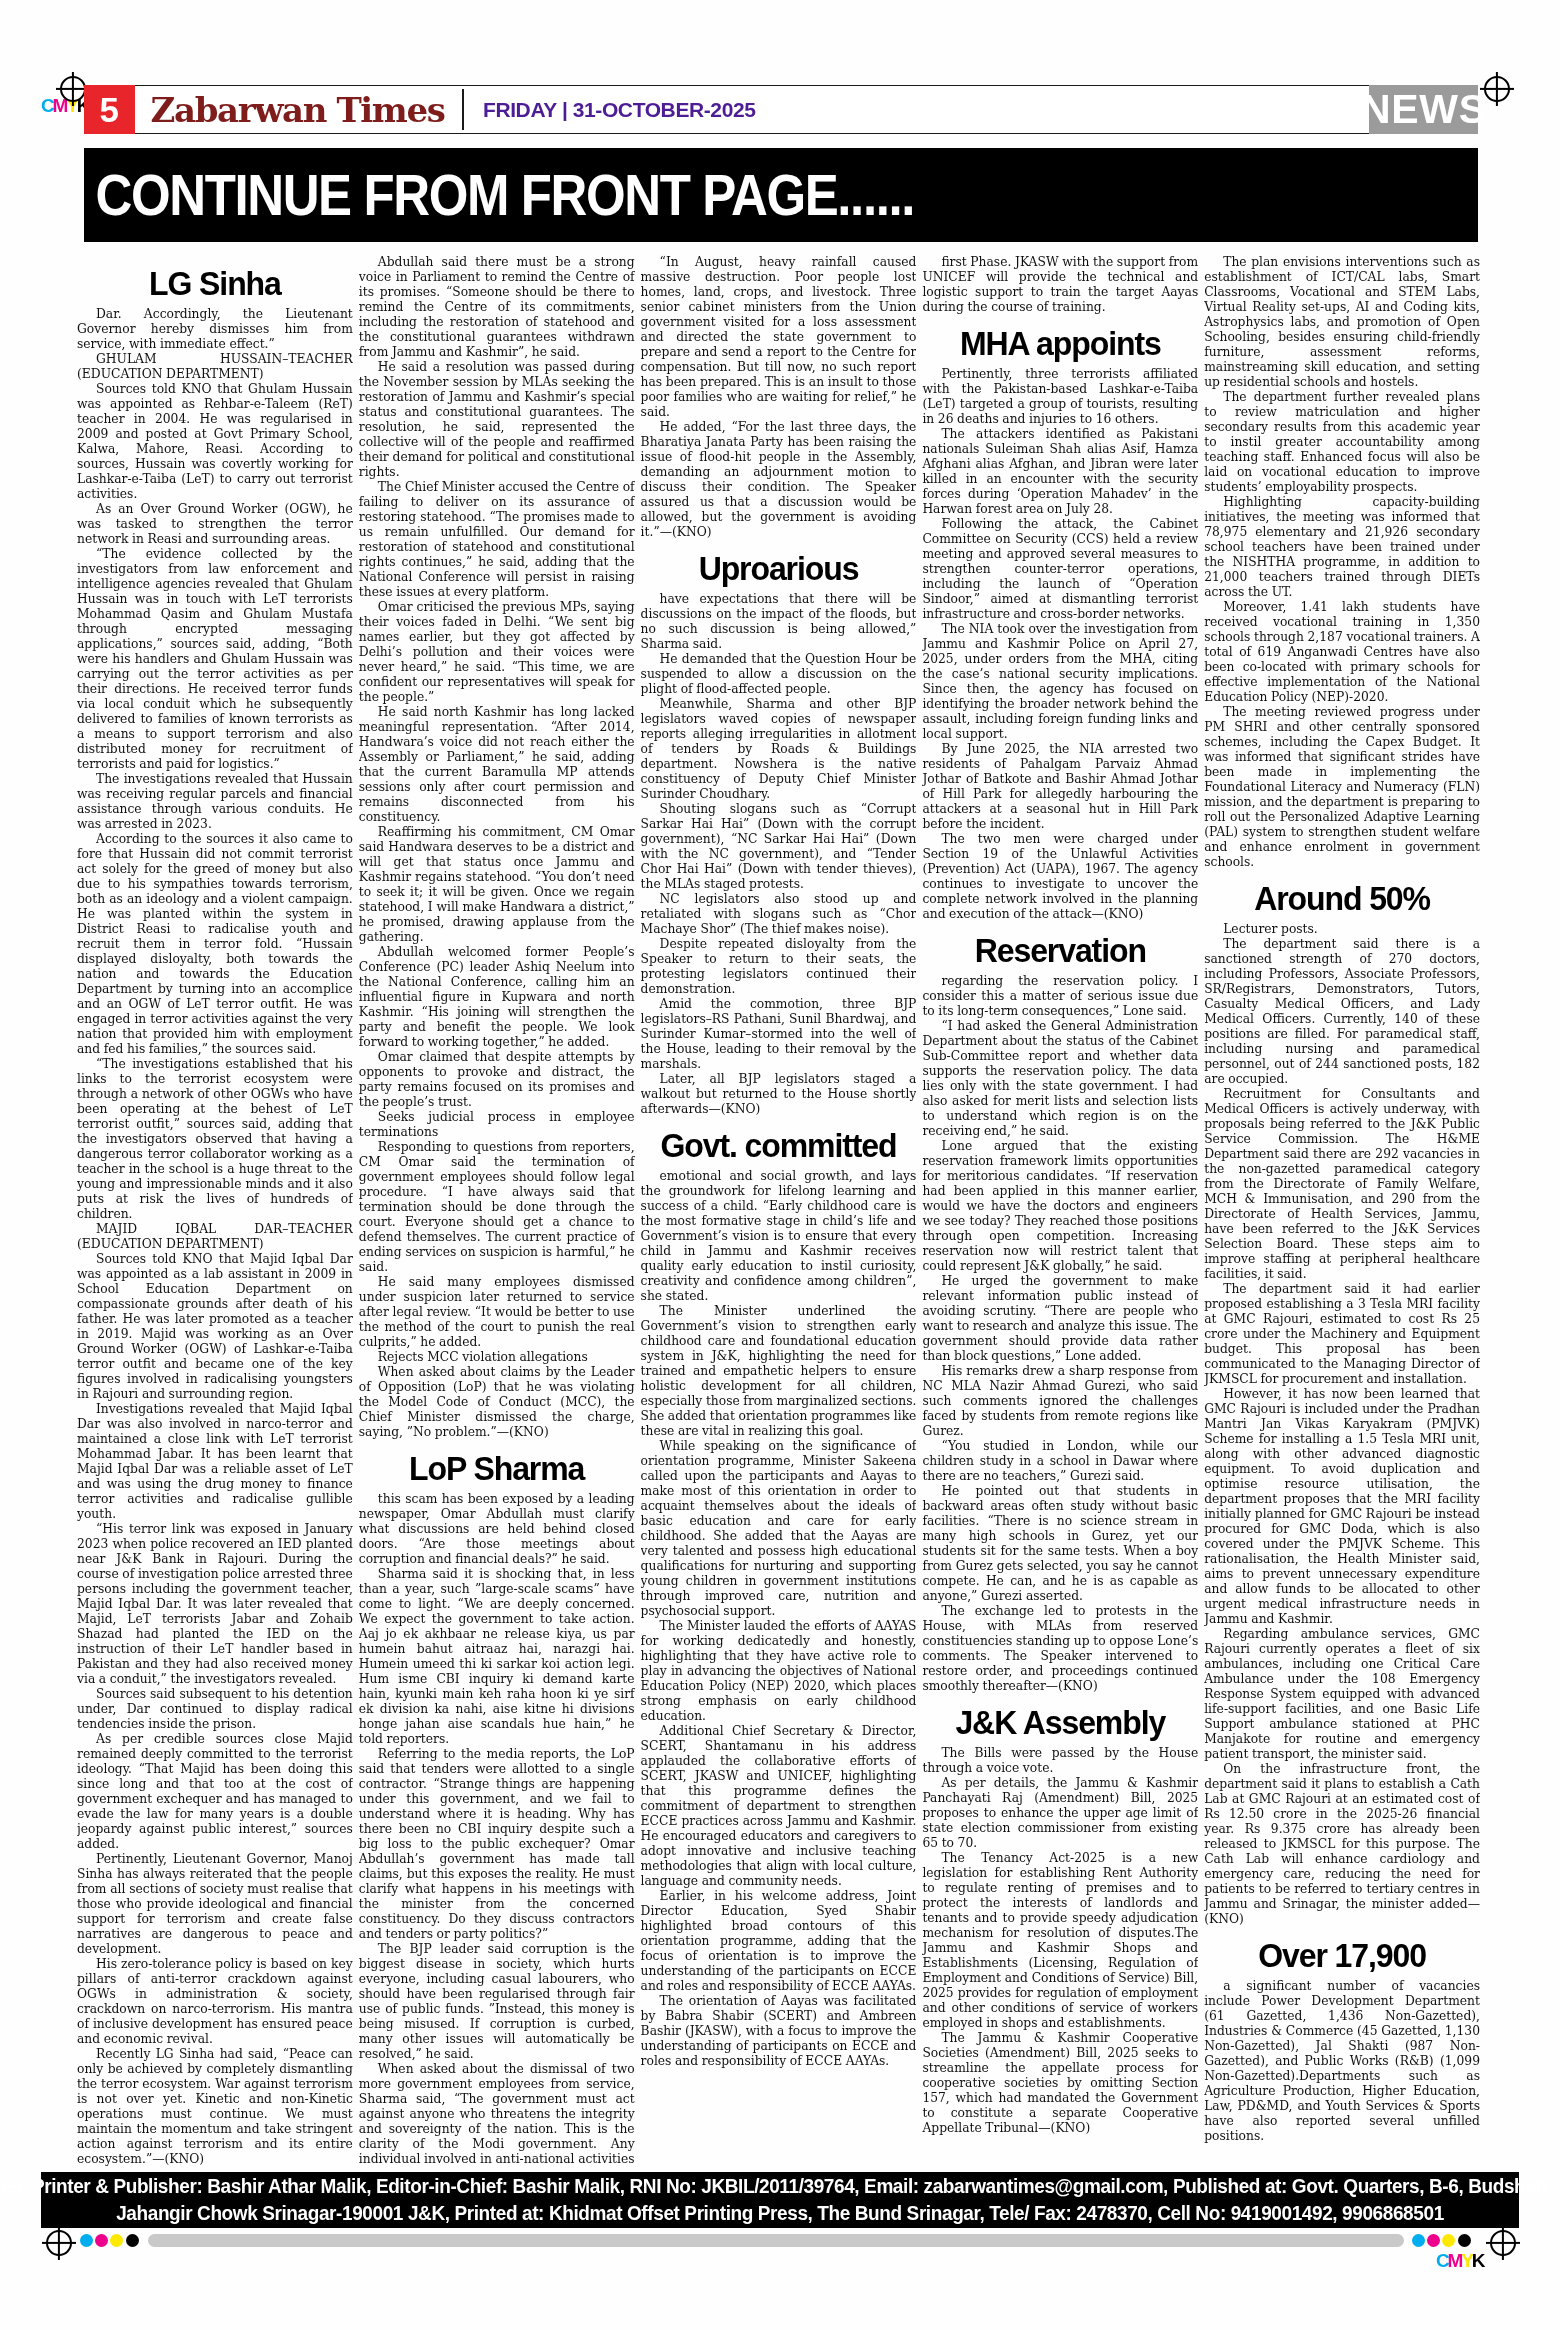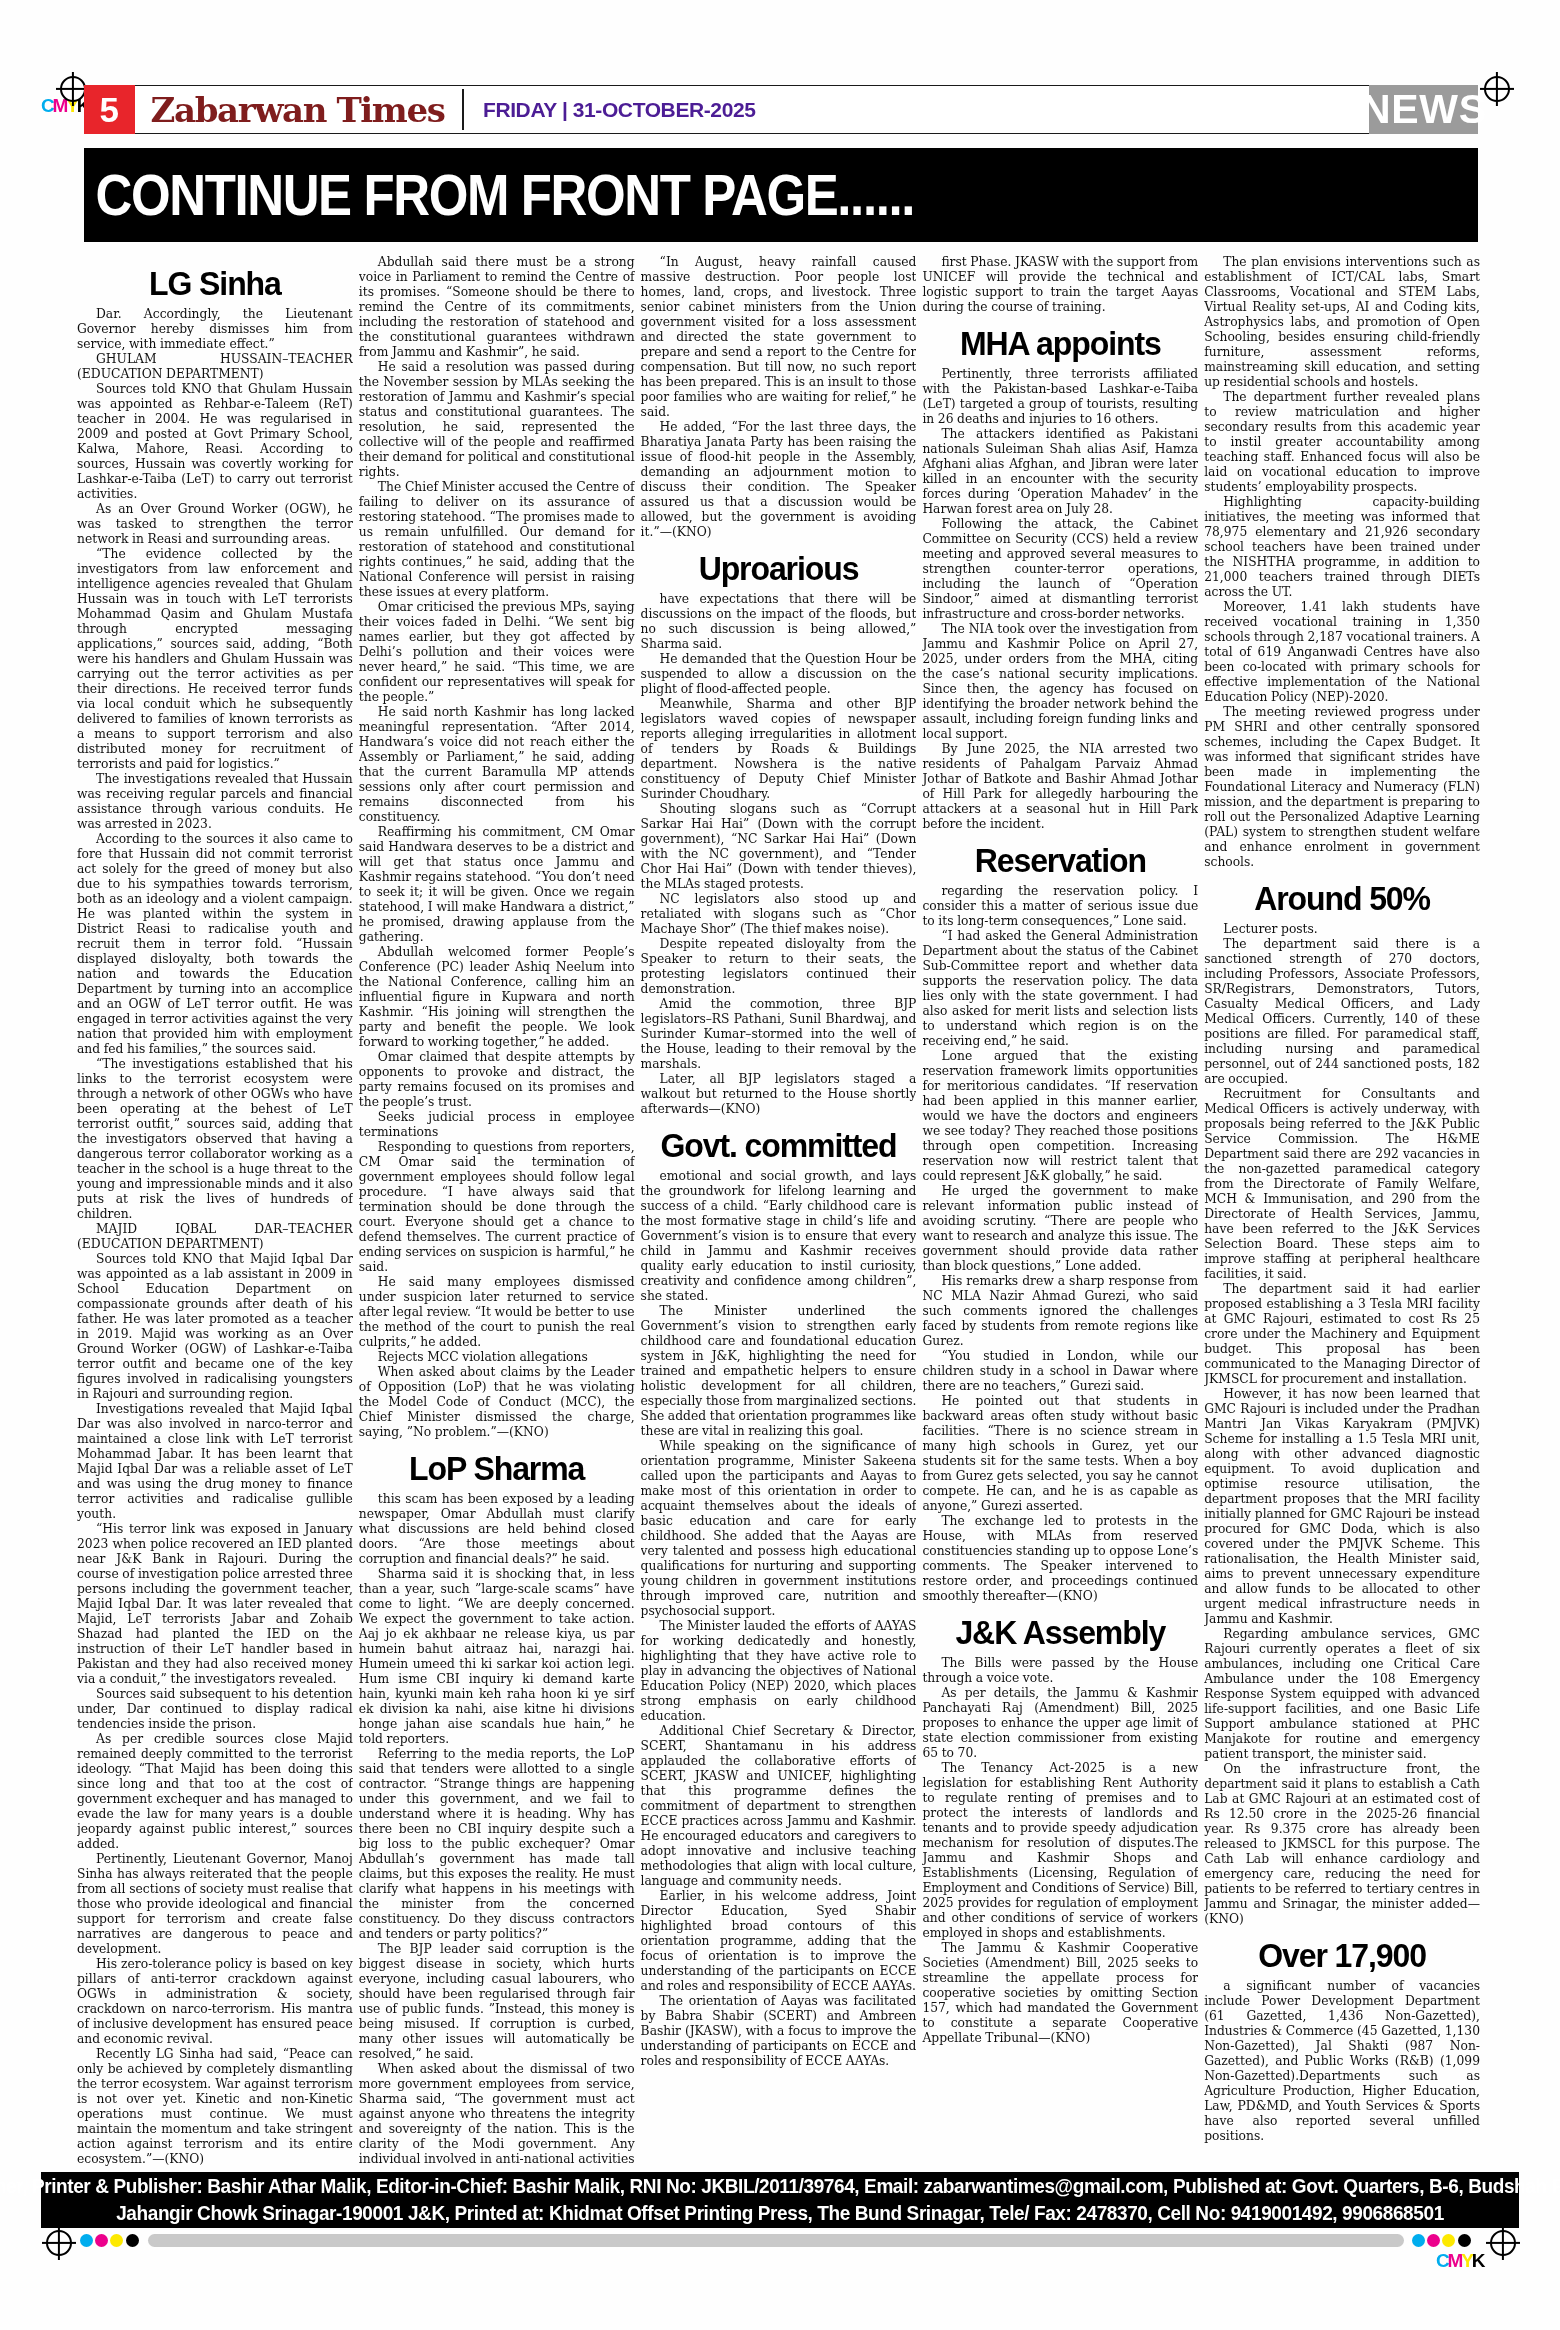--- a/index.html
+++ b/index.html
@@ -135,20 +135,21 @@
         <p class="para">The orientation of Aayas was facilitated by Babra Shabir (SCERT) and Ambreen Bashir (JKASW), with a focus to improve the understanding of participants on ECCE and roles and responsibility of ECCE AAYAs.</p>
       </div>
     <div class="col">
         <p class="para">first Phase. JKASW with the support from UNICEF will provide the technical and logistic support to train the target Aayas during the course of training.</p>
         <h2 class="headline">MHA appoints</h2>
         <p class="para">Pertinently, three terrorists affiliated with the Pakistan-based Lashkar-e-Taiba (LeT) targeted a group of tourists, resulting in 26 deaths and injuries to 16 others.</p>
         <p class="para">The attackers identified as Pakistani nationals Suleiman Shah alias Asif, Hamza Afghani alias Afghan, and Jibran were later killed in an encounter with the security forces during ‘Operation Mahadev’ in the Harwan forest area on July 28.</p>
         <p class="para">Following the attack, the Cabinet Committee on Security (CCS) held a review meeting and approved several measures to strengthen counter-terror operations, including the launch of “Operation Sindoor,” aimed at dismantling terrorist infrastructure and cross-border networks.</p>
         <p class="para">The NIA took over the investigation from Jammu and Kashmir Police on April 27, 2025, under orders from the MHA, citing the case’s national security implications. Since then, the agency has focused on identifying the broader network behind the assault, including foreign funding links and local support.</p>
         <p class="para">By June 2025, the NIA arrested two residents of Pahalgam  Parvaiz Ahmad Jothar of Batkote and Bashir Ahmad Jothar of Hill Park  for allegedly harbouring the attackers at a seasonal hut in Hill Park before the incident.</p>
+        <p class="para">The two men were charged under Section 19 of the Unlawful Activities (Prevention) Act (UAPA), 1967. The agency continues to investigate to uncover the complete network involved in the planning and execution of the attack—(KNO)</p>
         <h2 class="headline">Reservation</h2>
         <p class="para">regarding the reservation policy. I consider this a matter of serious issue due to its long-term consequences,” Lone said.</p>
         <p class="para">“I had asked the General Administration Department about the status of the Cabinet Sub-Committee report and whether data supports the reservation policy. The data lies only with the state government. I had also asked for merit lists and selection lists to understand which region is on the receiving end,” he said.</p>
         <p class="para">Lone argued that the existing reservation framework limits opportunities for meritorious candidates. “If reservation had been applied in this manner earlier, would we have the doctors and engineers we see today? They reached those positions through open competition. Increasing reservation now will restrict talent that could represent J&amp;K globally,” he said.</p>
         <p class="para">He urged the government to make relevant information public instead of avoiding scrutiny. “There are people who want to research and analyze this issue. The government should provide data rather than block questions,” Lone added.</p>
         <p class="para">His remarks drew a sharp response from NC MLA Nazir Ahmad Gurezi, who said such comments ignored the challenges faced by students from remote regions like Gurez.</p>
         <p class="para">“You studied in London, while our children study in a school in Dawar where there are no teachers,” Gurezi said.</p>
         <p class="para">He pointed out that students in backward areas often study without basic facilities. “There is no science stream in many high schools in Gurez, yet our students sit for the same tests. When a boy from Gurez gets selected, you say he cannot compete. He can, and he is as capable as anyone,” Gurezi asserted.</p>
         <p class="para">The exchange led to protests in the House, with MLAs from reserved constituencies standing up to oppose Lone’s comments. The Speaker intervened to restore order, and proceedings continued smoothly thereafter—(KNO)</p>
         <h2 class="headline">J&amp;K Assembly</h2>

